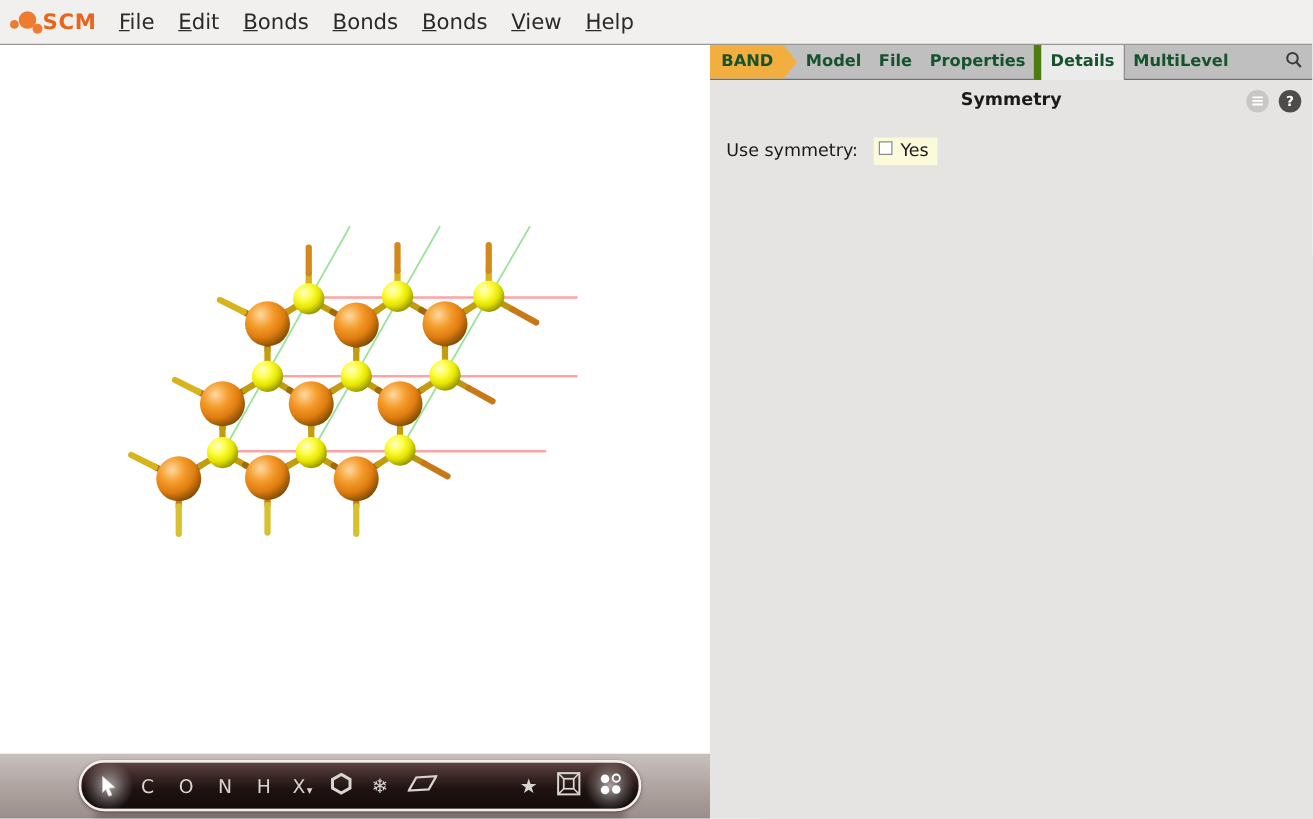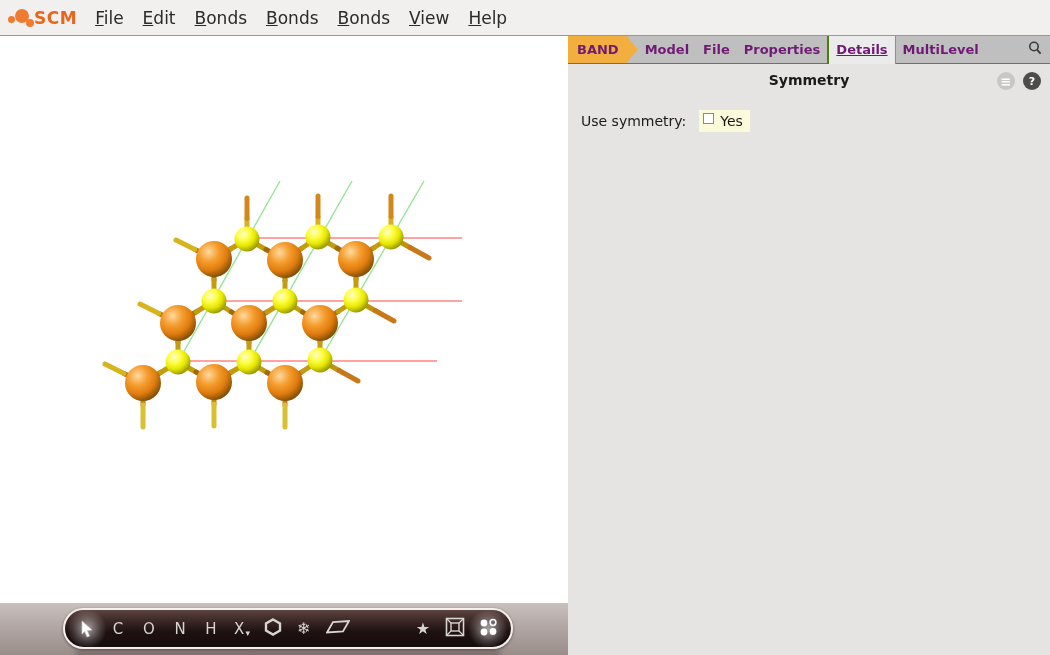--- a/index.html
+++ b/index.html
@@ -43,25 +43,25 @@
     background:radial-gradient(circle, rgba(255,255,255,.60) 0%, rgba(255,255,255,.18) 45%, rgba(255,255,255,0) 70%); }
   .tbi svg { position:relative; }
   .caret { font-size:9px; color:#d8d4d0; margin-left:1px; align-self:flex-end; padding-bottom:6px; }
   .spacer { flex:1; }
   .glyph16 { font-size:16px; }
 
   
   .panel { position:absolute; left:568px; top:36px; width:482px; height:619px; background:#e5e4e3; }
   .tabbar { position:absolute; left:0; top:0; width:482px; height:28px;
     background:#bfbfbf; border-bottom:1px solid #6f6f6f; display:flex; align-items:stretch; }
-  .tab { font-size:13px; font-weight:bold; color:#701a75; line-height:27px; padding:0 7px; cursor:default; }
+  .tab { font-size:13px; font-weight:bold; color:#14532d; line-height:27px; padding:0 7px; cursor:default; }
   .tab-band { background:#f2ae3f; padding:0 19px 0 9px;
     clip-path:polygon(0 0, calc(100% - 11px) 0, 100% 50%, calc(100% - 11px) 100%, 0 100%); }
-  .tab-active { background:#ebebeb; border-left:2px solid #4d7c0f; border-right:1px solid #8e8e8e;
-    height:28px; margin-bottom:-1px; position:relative; z-index:1;text-decoration:underline; }
+  .tab-active { background:#ebebeb; border-left:6px solid #4d7c0f; border-right:1px solid #8e8e8e;
+    height:28px; margin-bottom:-1px; position:relative; z-index:1; }
   .search-btn { margin-left:auto; margin-right:7px; display:flex; align-items:center; cursor:pointer; }
 
   .panel-title-row { position:absolute; left:0; top:36px; width:482px; height:20px; }
   .panel-title { text-align:center; font-size:14px; font-weight:bold; color:#1a1a1a; }
   .title-icons { position:absolute; right:9px; top:0; display:flex; gap:8px; }
   .circ { width:18px; height:18px; border-radius:50%; color:#ffffff; font-size:11px; font-weight:bold;
     display:flex; align-items:center; justify-content:center; cursor:pointer; }
   .circ-menu { background:#c9c7c5; font-size:13px; }
   .circ-help { background:#4e4c4a; }
 

